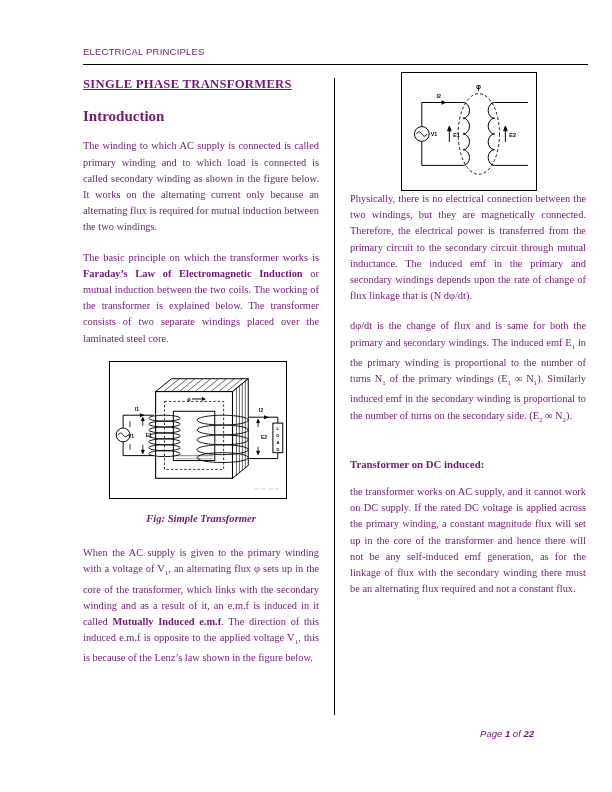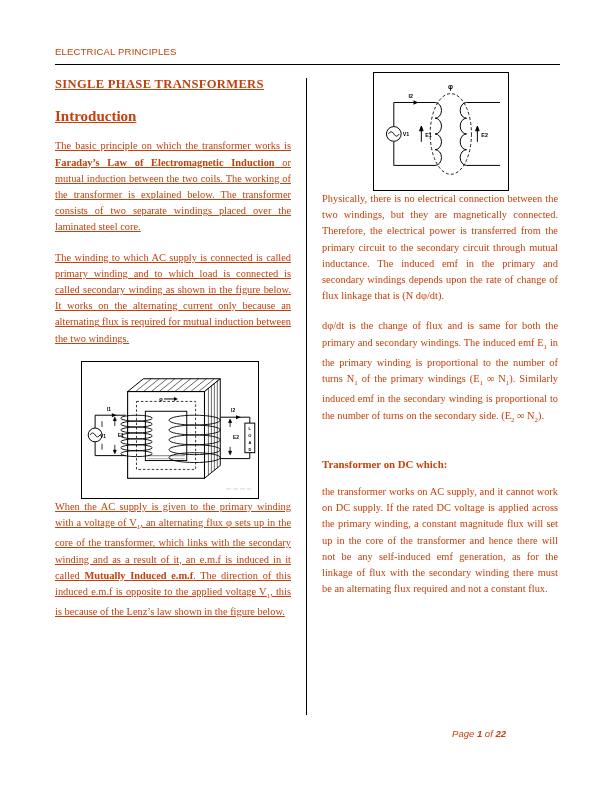--- a/index.html
+++ b/index.html
@@ -1,30 +1,30 @@
 <!DOCTYPE html>
 <html><head>
 <meta charset="utf-8">
 <style>
   html,body { margin:0; padding:0; background:#fff; }
   .page {
     position:relative; width:560px; height:792px; background:#ffffff;
-    font-family:"Liberation Serif", serif; color:#c2410c; overflow:hidden;
+    font-family:"Liberation Serif", serif; color:#701a75; overflow:hidden;margin-left:28px;
   }
   
   .hdr-text {
     position:absolute; left:55px; top:46px;
     font-family:"Liberation Sans", sans-serif; font-size:9.5px; letter-spacing:0.2px;
   }
   .hdr-rule { position:absolute; left:55px; top:64px; width:520px; height:1.4px; background:#000; }
   
   .col-divider { position:absolute; left:306px; top:78px; width:1.2px; height:637px; background:#000; }
   
   .col { position:absolute; width:236px; font-size:10.4px; line-height:16.2px; }
-  .col-left  { left:55px;  top:76px;text-decoration:underline; }
+  .col-left  { left:55px;  top:76px; }
   .col-right { left:322px; top:72px; }
   .doc-title { font-size:12.6px; font-weight:bold; text-decoration:underline; letter-spacing:0.3px; margin:0 0 16px 0; }
   .sub-head  { font-size:15px; font-weight:bold; margin:0 0 14px 0; }
   .dc-head   { font-size:10.8px; font-weight:bold; margin:28px 0 12px 0; }
   p.body { margin:0 0 14px 0; text-align:justify; }
   sub { font-size:7px; }
   
   .figbox { border:1.2px solid #000; background:#fff; }
   .fig-simple { width:176px; height:136px; margin:10px 0 0 26px; }
   .fig-symbol { width:134px; height:117px; margin:0 0 0 51px; }
@@ -42,22 +42,22 @@
 
 <div class="page">
 
   <div class="hdr-text">ELECTRICAL PRINCIPLES</div>
   <div class="hdr-rule"></div>
   <div class="col-divider"></div>
 
   <div class="col col-left">
     <h1 class="doc-title">SINGLE PHASE TRANSFORMERS</h1>
     <h2 class="sub-head">Introduction</h2>
+    <p class="body"><span>The winding to which AC supply is connected is called primary winding and to which load is connected is called secondary winding as shown in the figure below. It works on the alternating current only because an alternating flux is required for mutual induction between the two windings.</span></p>
     <p class="body"><span>The basic principle on which the transformer works is </span><span style="font-weight: bold;">Faraday’s Law of Electromagnetic Induction</span><span> or mutual induction between the two coils. The working of the transformer is explained below. The transformer consists of two separate windings placed over the laminated steel core.</span></p>
-    <p class="body"><span>The winding to which AC supply is connected is called primary winding and to which load is connected is called secondary winding as shown in the figure below. It works on the alternating current only because an alternating flux is required for mutual induction between the two windings.</span></p>
 
     <div class="figbox fig-simple">
       <svg width="176" height="136" viewBox="0 0 178 138">
 
         <polygon points="46,30 124,30 140,17 62,17" fill="#fff" stroke="#000" stroke-width="1"></polygon>
         <g stroke="#000" stroke-width="0.6">
           <line x1="54" y1="30" x2="70" y2="17"></line>
             <line x1="62" y1="30" x2="78" y2="17"></line>
           <line x1="70" y1="30" x2="86" y2="17"></line>
             <line x1="78" y1="30" x2="94" y2="17"></line>
@@ -149,20 +149,21 @@
           <text x="170" y="90">D</text>
         </g>
         <g opacity="0.35">
           <rect x="146" y="128" width="5" height="1.5" fill="#aaa"></rect>
             <rect x="153" y="128" width="5" height="1.5" fill="#aaa"></rect>
           <rect x="160" y="128" width="5" height="1.5" fill="#aaa"></rect>
             <rect x="167" y="128" width="4" height="1.5" fill="#aaa"></rect>
         </g>
       </svg>
     </div>
+    <div class="figcap">Fig: Simple Transformer</div>
 
     <p class="body"><span>When the AC supply is given to the primary winding with a voltage of V</span><sub>1</sub><span>, an alternating flux φ sets up in the core of the transformer, which links with the secondary winding and as a result of it, an e.m.f is induced in it called </span><span style="font-weight: bold;">Mutually Induced e.m.f</span><span>. The direction of this induced e.m.f is opposite to the applied voltage V</span><sub>1</sub><span>, this is because of the Lenz’s law shown in the figure below.</span></p>
   </div>
 
   <div class="col col-right">
     <div class="figbox fig-symbol">
       <svg width="134" height="117" viewBox="0 0 136 119">
 
         <g fill="none" stroke="#000" stroke-width="1">
           <line x1="20" y1="30" x2="62" y2="30"></line>
@@ -192,18 +193,18 @@
         <g stroke="#000" stroke-width="1">
           <line x1="105" y1="70" x2="105" y2="57"></line>
             <polygon points="103.2,58.8 105,54 106.8,58.8" fill="#000"></polygon>
         </g>
         <text x="109" y="65" font-size="5.5">E2</text>
       </svg>
     </div>
 
     <p class="body"><span>Physically, there is no electrical connection between the two windings, but they are magnetically connected. Therefore, the electrical power is transferred from the primary circuit to the secondary circuit through mutual inductance. The induced emf in the primary and secondary windings depends upon the rate of change of flux linkage that is (N dφ/dt).</span></p>
     <p class="body"><span>dφ/dt is the change of flux and is same for both the primary and secondary windings. The induced emf E</span><sub>1</sub><span> in the primary winding is proportional to the number of turns N</span><sub>1</sub><span> of the primary windings (E</span><sub>1</sub><span> ∞ N</span><sub>1</sub><span>). Similarly induced emf in the secondary winding is proportional to the number of turns on the secondary side. (E</span><sub>2</sub><span> ∞ N</span><sub>2</sub><span>).</span></p>
-    <h3 class="dc-head">Transformer on DC which:</h3>
+    <h3 class="dc-head">Transformer on DC induced:</h3>
     <p class="body"><span>the transformer works on AC supply, and it cannot work on DC supply. If the rated DC voltage is applied across the primary winding, a constant magnitude flux will set up in the core of the transformer and hence there will not be any self-induced emf generation, as for the linkage of flux with the secondary winding there must be an alternating flux required and not a constant flux.</span></p>
   </div>
 
   <div class="footer"><span>Page </span><span style="font-weight: bold;">1</span><span> of </span><span style="font-weight: bold;">22</span></div>
 </div>
 
 </body></html>

